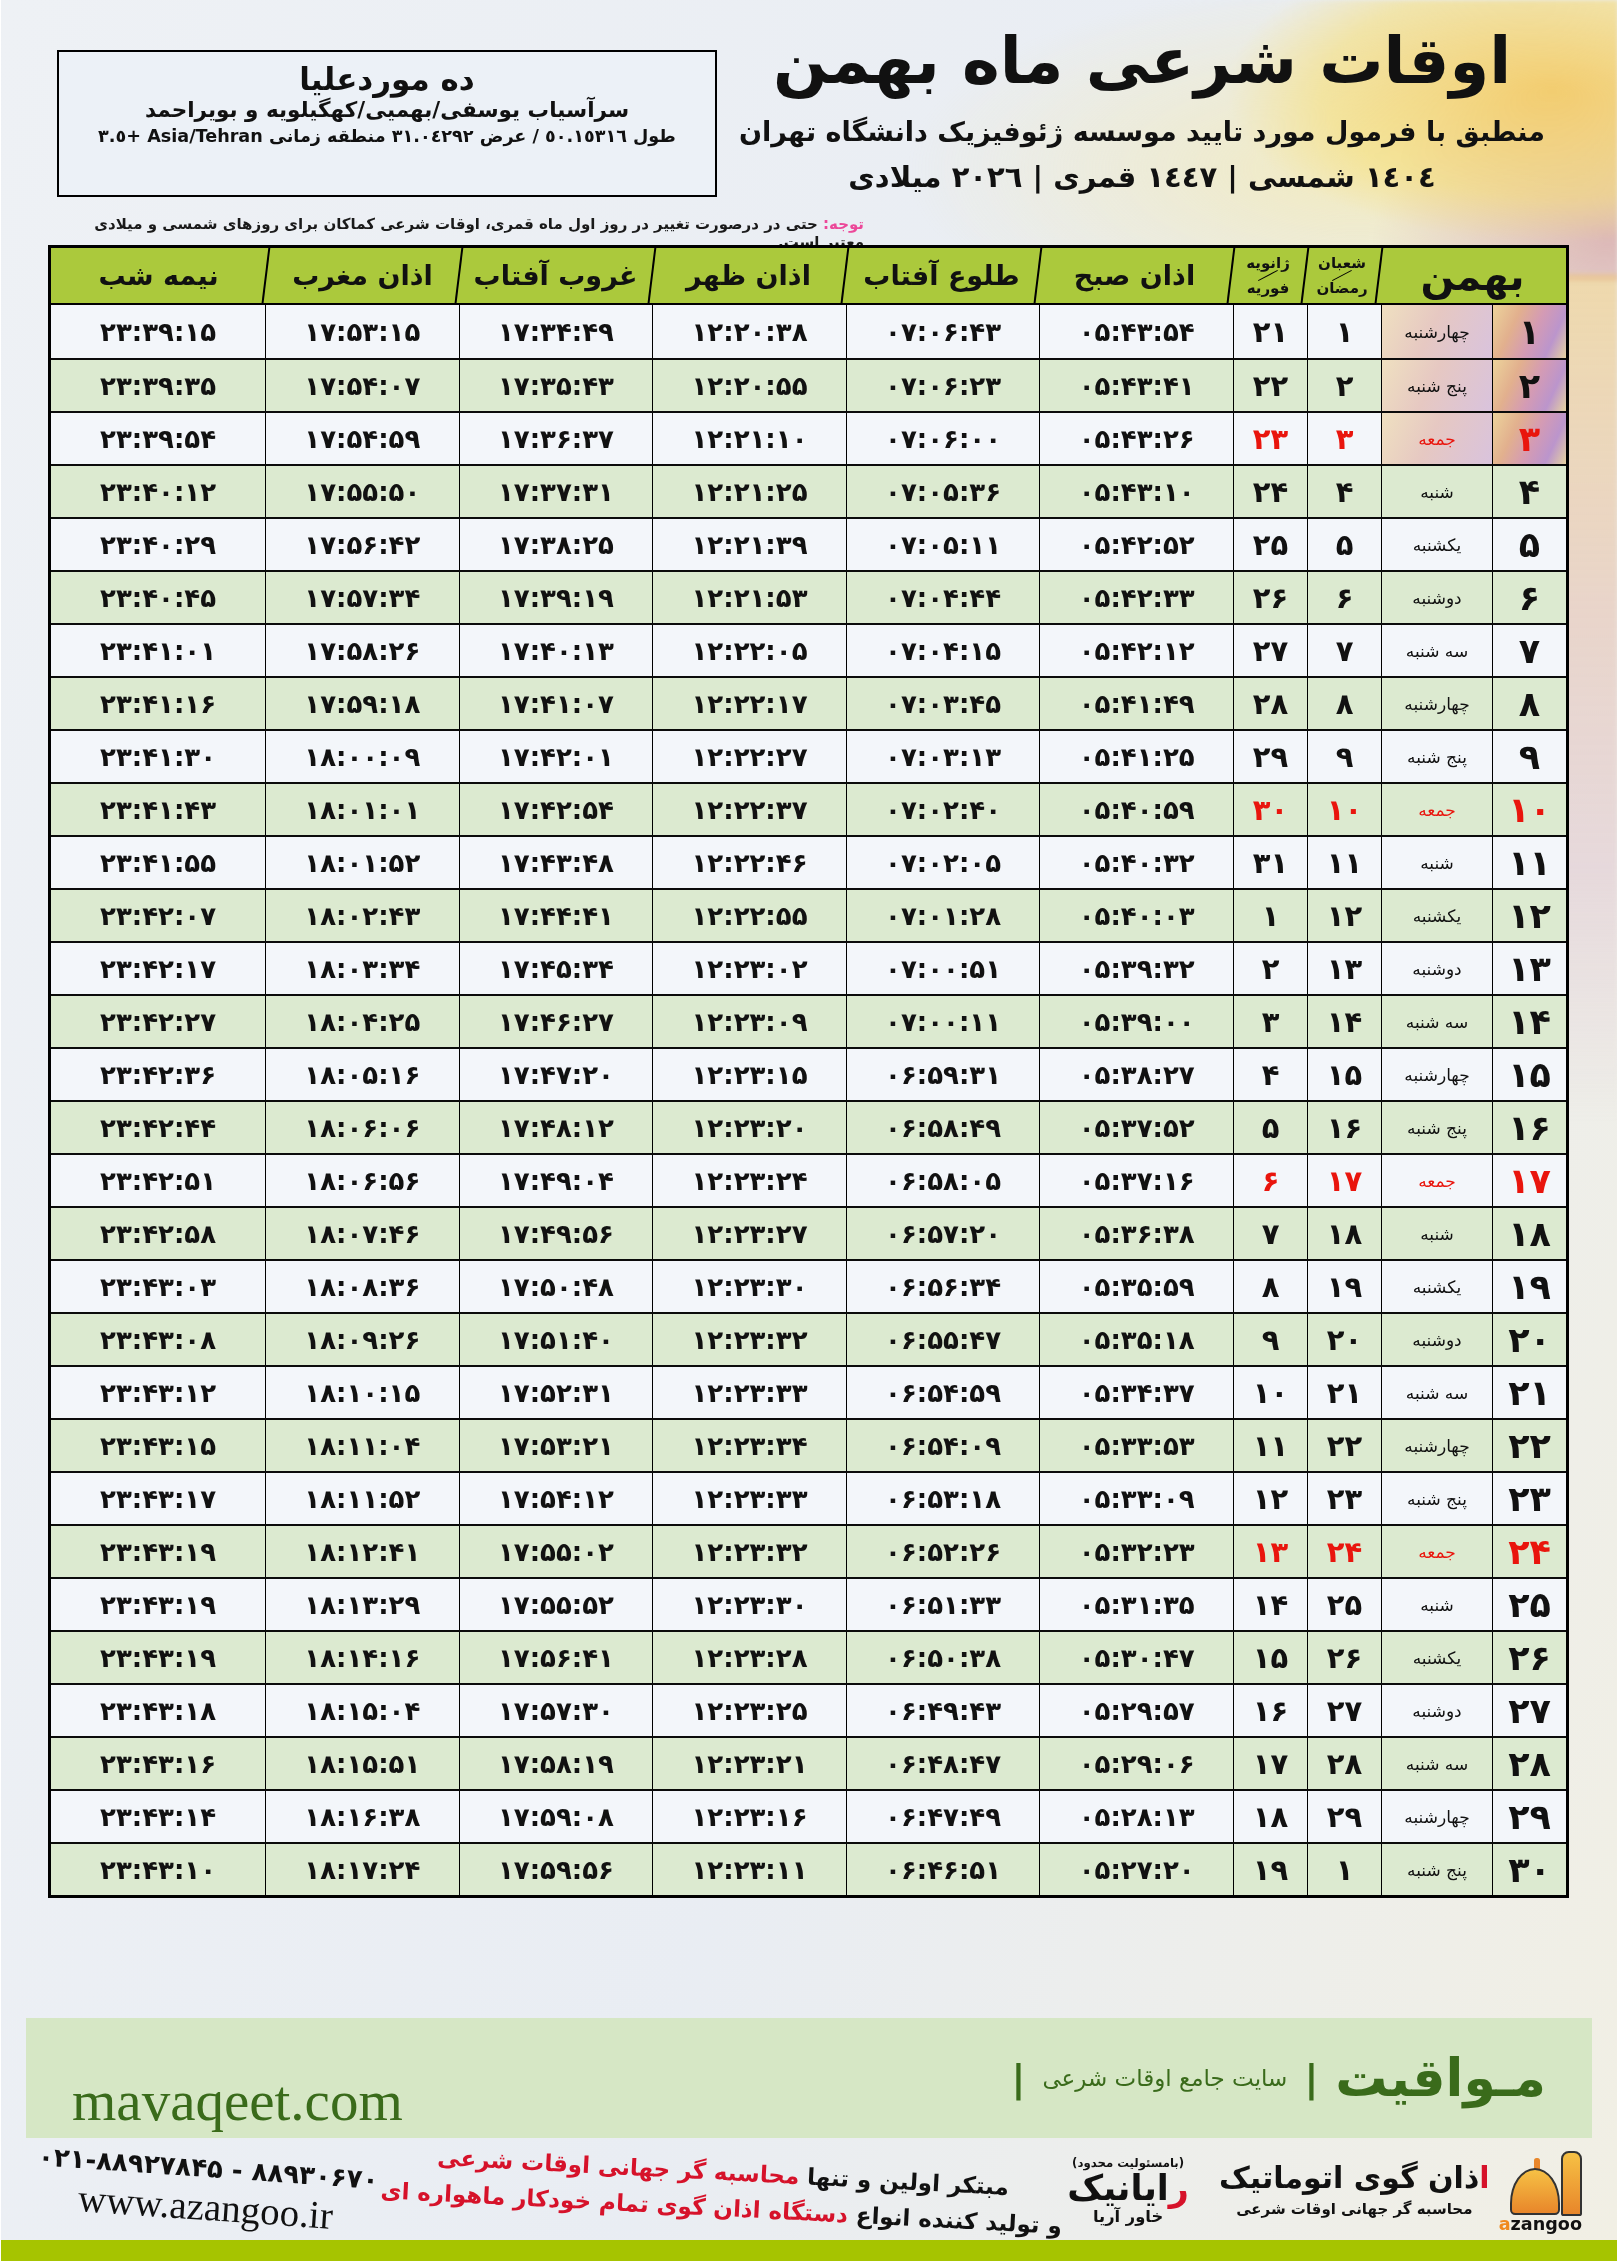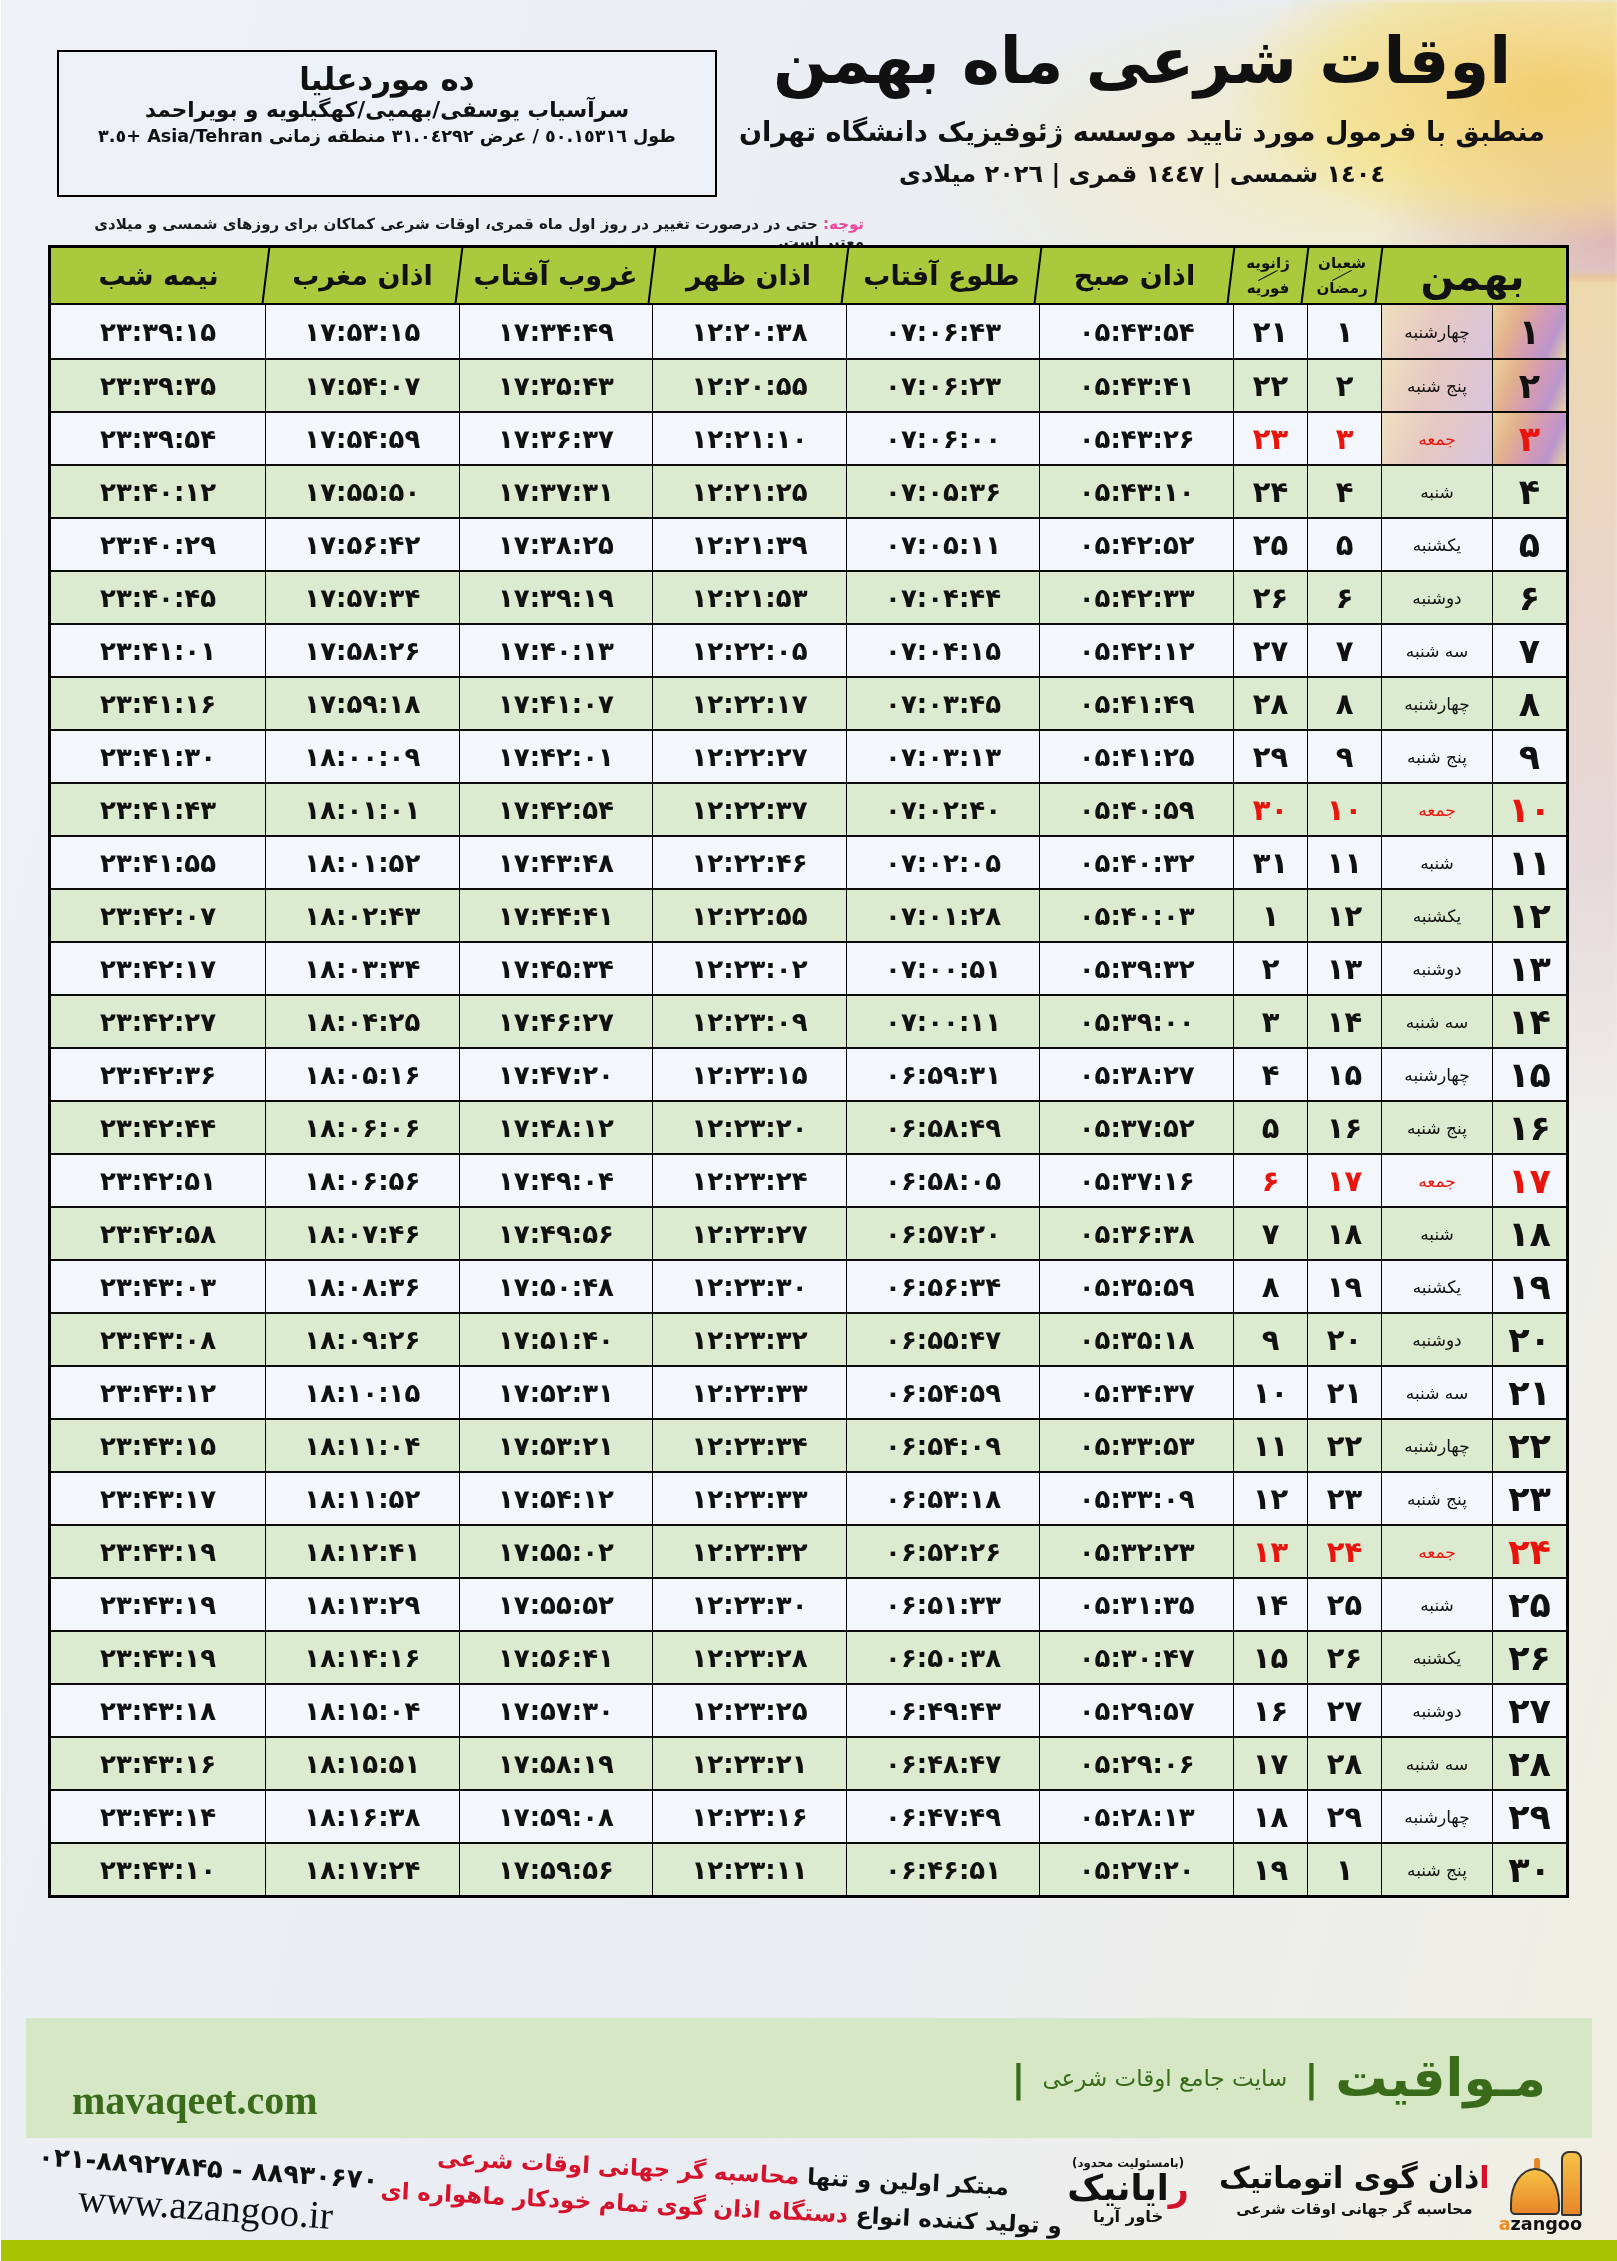--- a/index.html
+++ b/index.html
@@ -23,21 +23,21 @@
   .locbox{position:absolute;top:50px;left:57px;width:660px;height:147px;border:2px solid #000;
     background:rgba(236,241,246,.92);text-align:center;box-sizing:border-box;padding-top:9px;}
   .l1{font-size:31px;font-weight:bold;}
   .l2{font-size:21.5px;font-weight:bold;}
   .l3{font-size:17.6px;font-weight:bold;margin-top:4px;}
 
   
   .titlebox{position:absolute;top:25px;right:39px;width:874px;text-align:center;}
   .t1{font-size:64px;font-weight:bold;line-height:1.15;}
   .t2{font-size:27px;font-weight:bold;margin-top:17px;}
-  .t3{font-size:24px;font-weight:bold;margin-top:13px;}
+  .t3{font-size:29px;font-weight:bold;margin-top:13px;}
 
   
   .notice{position:absolute;top:215px;left:55px;width:809px;text-align:right;font-size:15px;font-weight:bold;color:#1a1a1a;}
   .notice .red{color:#ec4899;}
 
   
   .ptable{position:absolute;top:245px;left:48px;width:1521px;border:3.3px solid #000;background:#fff;box-sizing:border-box;}
   .thead{display:flex;height:55px;background:#abc93c;border-bottom:2.6px solid #000;align-items:stretch;overflow:hidden;}
   .th{display:flex;flex-direction:column;align-items:center;justify-content:center;font-weight:bold;position:relative;}
   .th:not(:first-child)::after{content:"";position:absolute;right:-1.3px;top:-6.5px;height:120%;width:2px;background:#000;transform:rotate(7deg);}
@@ -67,21 +67,21 @@
   .photo{background:linear-gradient(115deg,#ecd39b 0%,#e2b08e 30%,#d49bb4 55%,#bb95cc 78%,#e6d2a0 100%);}
   .photo-soft{background:linear-gradient(115deg,#efe0c0 0%,#e6c8c2 45%,#d9c3dd 100%);}
 
   
   .band{position:absolute;top:2018px;left:26px;right:26px;height:120px;background:#d6e7c5;
     display:flex;align-items:center;padding:0 46px;box-sizing:border-box;color:#3a6b1b;}
   .b-brand{font-size:52px;font-weight:bold;}
   .b-sep{font-size:38px;font-weight:bold;margin:0 17px;}
   .b-desc{font-size:23px;font-weight:normal;}
   .b-cov{font-size:19.6px;font-weight:bold;}
-  .b-url{margin-right:auto;font-family:"Liberation Serif",serif;font-weight:bold;font-size:40px;direction:ltr;margin-top:44px;}
+  .b-url{margin-right:auto;font-family:"Liberation Serif",serif;font-weight:normal;font-size:57px;direction:ltr;margin-top:44px;}
 
   
   .bottom{position:absolute;top:2142px;left:0;right:0;height:98px;display:flex;align-items:center;
     justify-content:space-between;padding:0 36px;box-sizing:border-box;}
   .logos{display:flex;align-items:center;gap:30px;}
   .az{display:flex;align-items:flex-start;gap:10.4px;}
   .az-icon{position:relative;width:82px;height:80px;flex:none;}
   .az-dome{position:absolute;right:22px;top:17px;width:46px;height:43px;border:2px solid #333;
     background:linear-gradient(180deg,#f6c145,#e8862a);border-radius:50% 50% 5.2px 5.2px/75% 75% 5.2px 5.2px;}
   .az-spike{position:absolute;right:42px;top:6.5px;width:5.9px;height:13px;background:#e8862a;border-radius:2.6px;}

